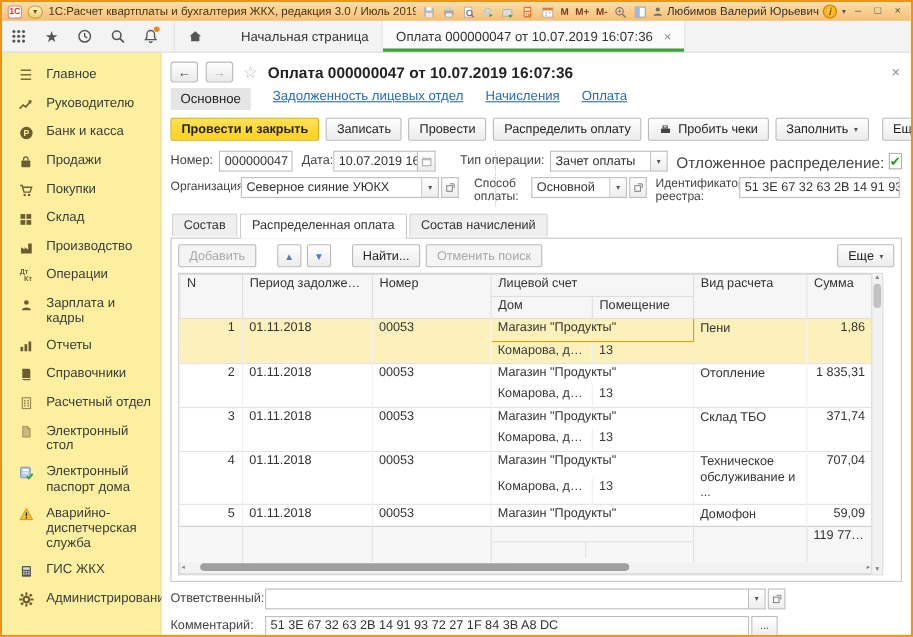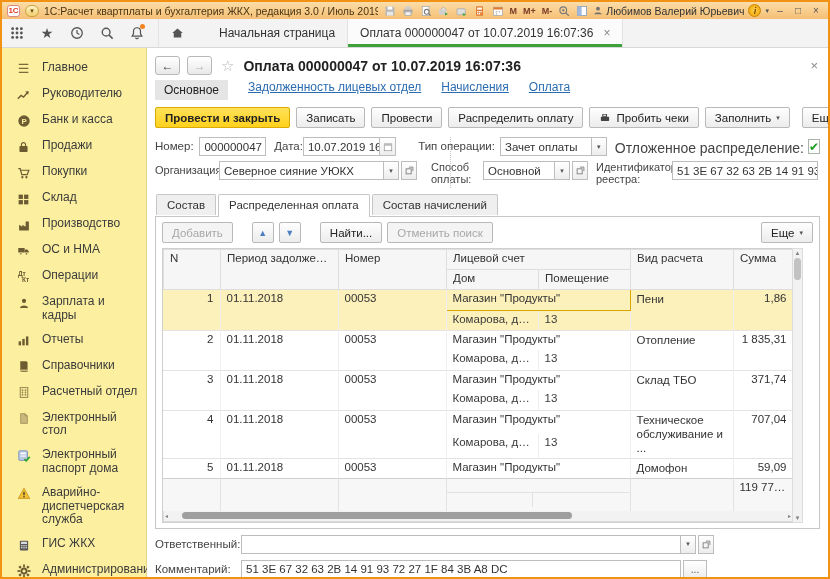--- a/index.html
+++ b/index.html
@@ -322,31 +322,20 @@
         </div>
       <div class="side-item">
           <span class="side-icon">
             <svg width="14" height="13" viewBox="0 0 16 16">
               <path d="M2 14V7l4 2.6V7l4 2.6V3h4v11z" fill="#6d5c32"></path>
             </svg>
           </span>
           <span>Производство</span>
         </div>
       <div class="side-item">
-          <span class="side-icon">
-            <svg width="15" height="12" viewBox="0 0 16 16">
-              <rect x="1" y="4" width="8.5" height="6" fill="#6d5c32"></rect>
-              <path d="M9.5 6h3.5l2 2.2V10H9.5z" fill="#6d5c32"></path>
-              <circle cx="4.5" cy="11.8" r="1.5" fill="#6d5c32" stroke="#fcf0a0"></circle>
-              <circle cx="12" cy="11.8" r="1.5" fill="#6d5c32" stroke="#fcf0a0"></circle>
-            </svg>
-          </span>
-          <span>ОС и НМА</span>
-        </div>
-      <div class="side-item">
           <span class="side-icon dtkt">
             <span><span>Дт</span><br><span style="padding-left:4px;">Кт</span></span>
           </span>
           <span>Операции</span>
         </div>
       <div class="side-item">
           <span class="side-icon">
             <svg width="12" height="13" viewBox="0 0 16 16">
               <circle cx="8" cy="4.6" r="2.8" fill="#6d5c32"></circle>
               <path d="M2.5 14c0-4.5 11-4.5 11 0z" fill="#6d5c32"></path>

